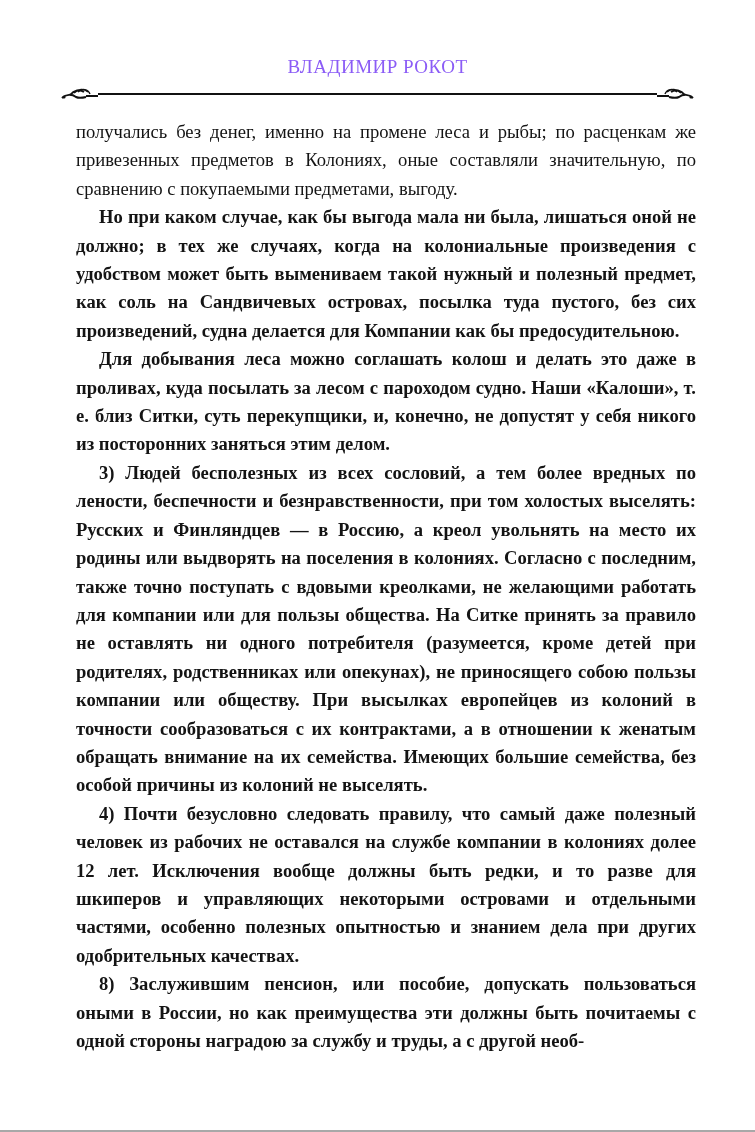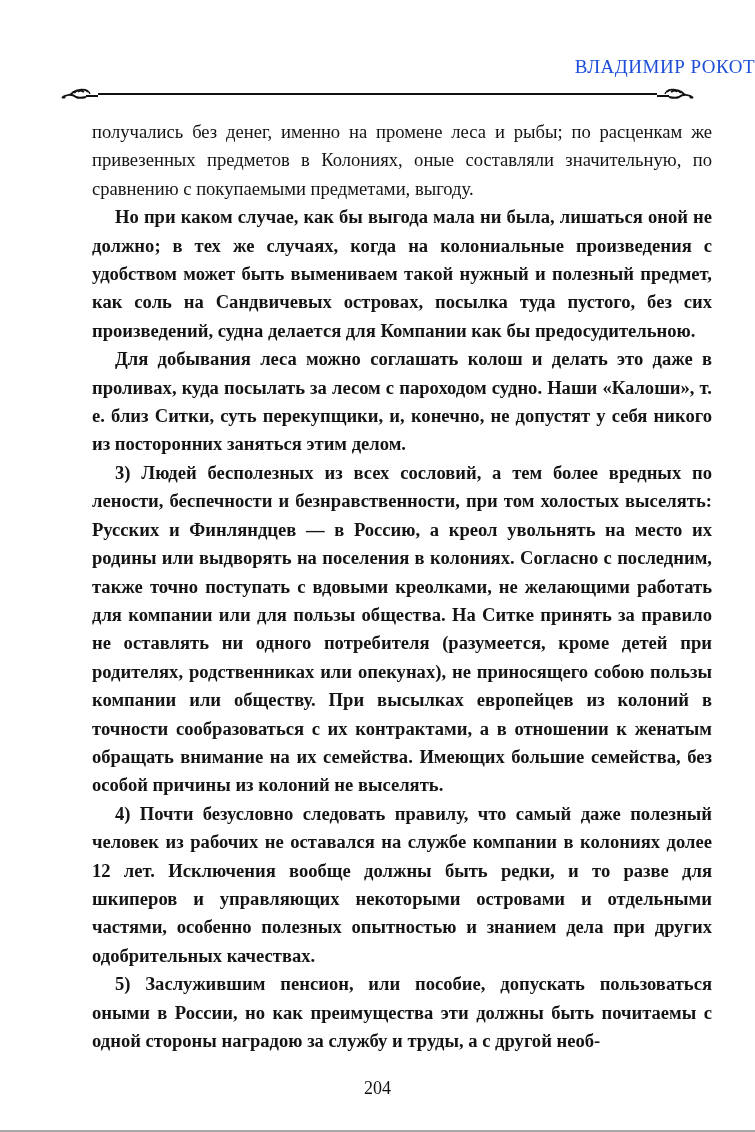--- a/index.html
+++ b/index.html
@@ -27,25 +27,25 @@
       left: 0; right: 0;
       bottom: 0;
       height: 2px;
       background: #a8a8a8;
     }
     .running-head {
       position: absolute;
       top: 56px;
       left: 0;
       width: 755px;
-      text-align: right;
+      text-align: center;
       font-size: 19px;
       letter-spacing: 0.5px;
       font-weight: normal;
-      color: #1d4ed8;
+      color: #8b5cf6;
     }
     .head-rule {
       position: absolute;
       top: 86px;
       left: 60px;
       width: 635px;
       height: 16px;
     }
     .head-rule .line {
       position: absolute;
@@ -59,21 +59,21 @@
       position: absolute;
       top: 0;
       width: 40px;
       height: 16px;
     }
     .ornament.left { left: 0; }
     .ornament.right { right: 0; }
     .body-text {
       position: absolute;
       top: 118px;
-      left: 92px;
+      left: 76px;
       width: 620px;
       font-size: 18.6px;
       line-height: 28.4px;
       text-align: justify;
       hyphens: manual;
     }
     .body-text p {
       margin: 0;
       text-indent: 0;
     }
@@ -117,19 +117,18 @@
       <circle cx="36" cy="11" r="1.6" fill="#111"></circle>
     </svg>
   </div>
 
   <div class="body-text">
     <p>получались без денег, именно на промене леса и рыбы; по расценкам же привезенных предметов в Колониях, оные составляли значительную, по сравнению с покупаемыми предметами, выгоду.</p>
     <p class="indent">Но при каком случае, как бы выгода мала ни была, лишаться оной не должно; в тех же случаях, когда на колониальные произведения с удобством может быть вымениваем такой нужный и полезный предмет, как соль на Сандвичевых островах, посылка туда пустого, без сих произведений, судна делается для Компании как бы предосудительною.</p>
     <p class="indent">Для добывания леса можно соглашать колош и делать это даже в проливах, куда посылать за лесом с пароходом судно. Наши «Калоши», т. е. близ Ситки, суть перекупщики, и, конечно, не допустят у себя никого из посторонних заняться этим делом.</p>
     <p class="indent">3) Людей бесполезных из всех сословий, а тем более вредных по лености, беспечности и безнравственности, при том холостых выселять: Русских и Финляндцев — в Россию, а креол увольнять на место их родины или выдворять на поселения в колониях. Согласно с последним, также точно поступать с вдовыми креолками, не желающими работать для компании или для пользы общества. На Ситке принять за правило не оставлять ни одного потребителя (разумеется, кроме детей при родителях, родственниках или опекунах), не приносящего собою пользы компании или обществу. При высылках европейцев из колоний в точности сообразоваться с их контрактами, а в отношении к женатым обращать внимание на их семейства. Имеющих большие семейства, без особой причины из колоний не выселять.</p>
     <p class="indent">4) Почти безусловно следовать правилу, что самый даже полезный человек из рабочих не оставался на службе компании в колониях долее 12 лет. Исключения вообще должны быть редки, и то разве для шкиперов и управляющих некоторыми островами и отдельными частями, особенно полезных опытностью и знанием дела при других одобрительных качествах.</p>
-    <p class="indent">5) Заслужившим пенсион, или пособие, допускать пользоваться оными в России, но как преимущества эти должны быть почитаемы с одной стороны наградою за службу и труды, а с другой необ-</p>
+    <p class="indent">8) Заслужившим пенсион, или пособие, допускать пользоваться оными в России, но как преимущества эти должны быть почитаемы с одной стороны наградою за службу и труды, а с другой необ-</p>
   </div>
 
-  <div class="folio">204</div>
 </div>
 
 <div class="bottom-rule"></div>
 
 </body></html>

